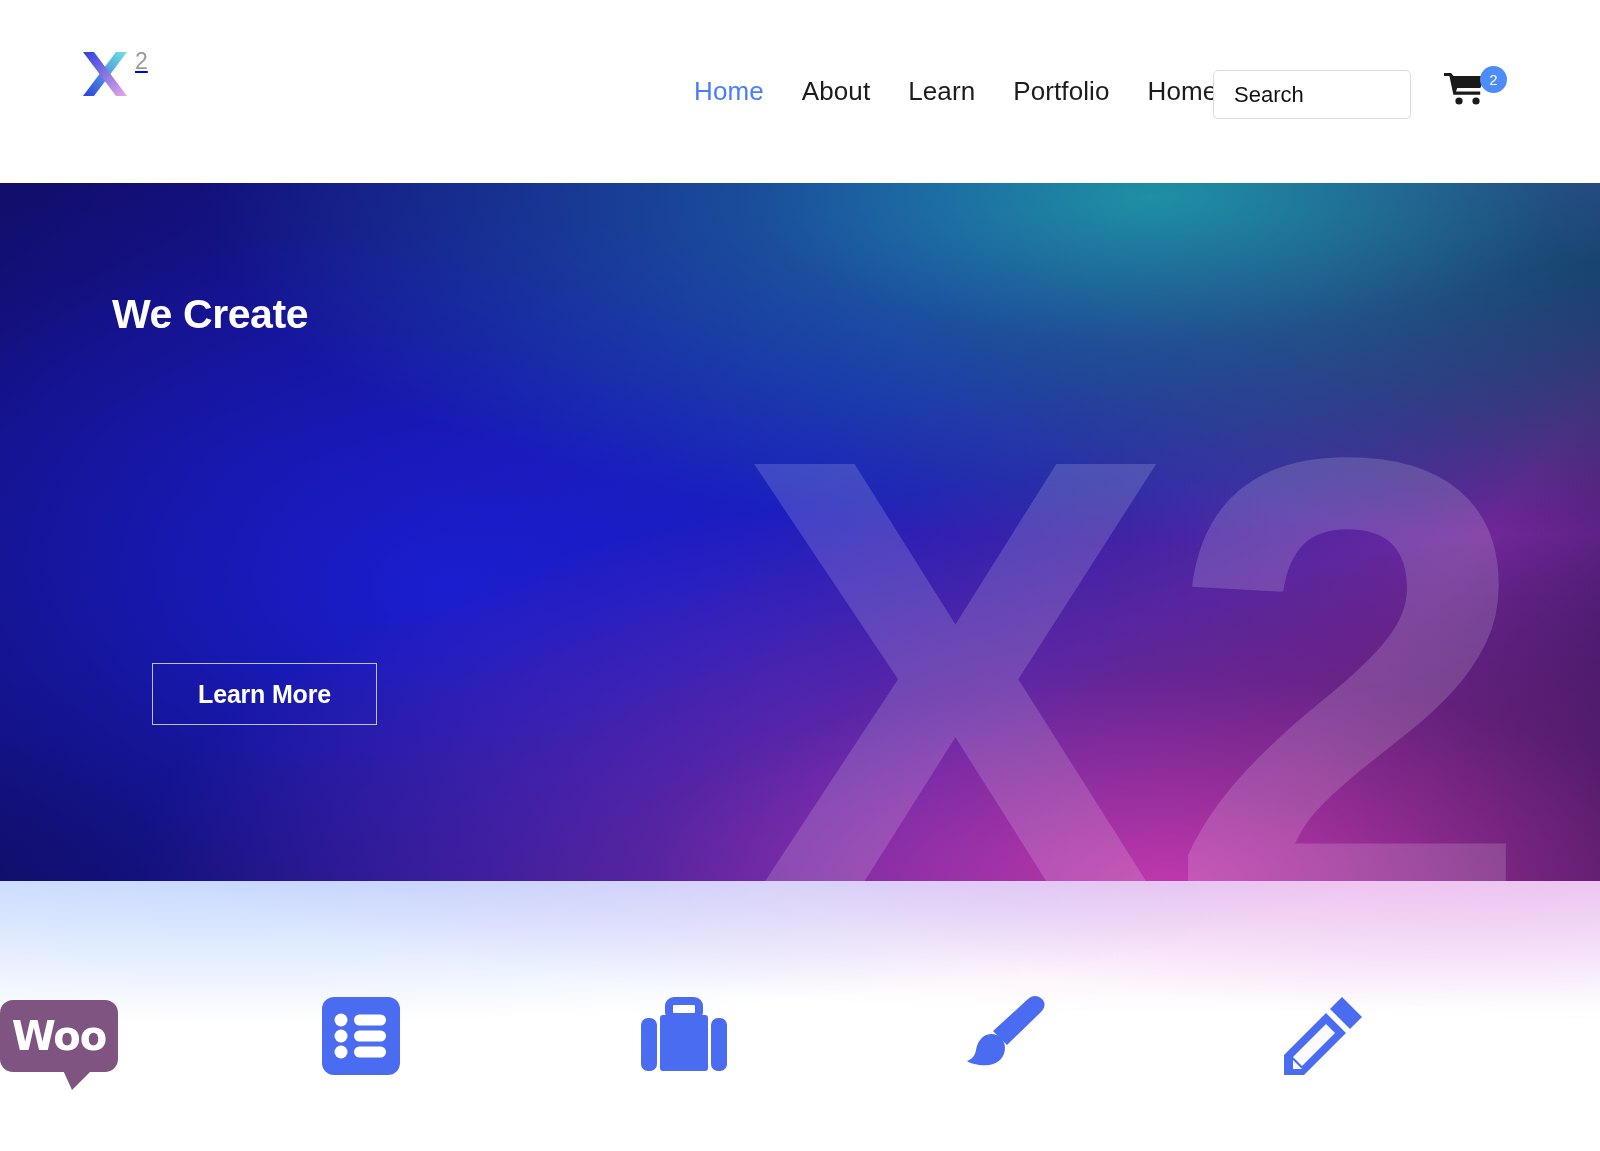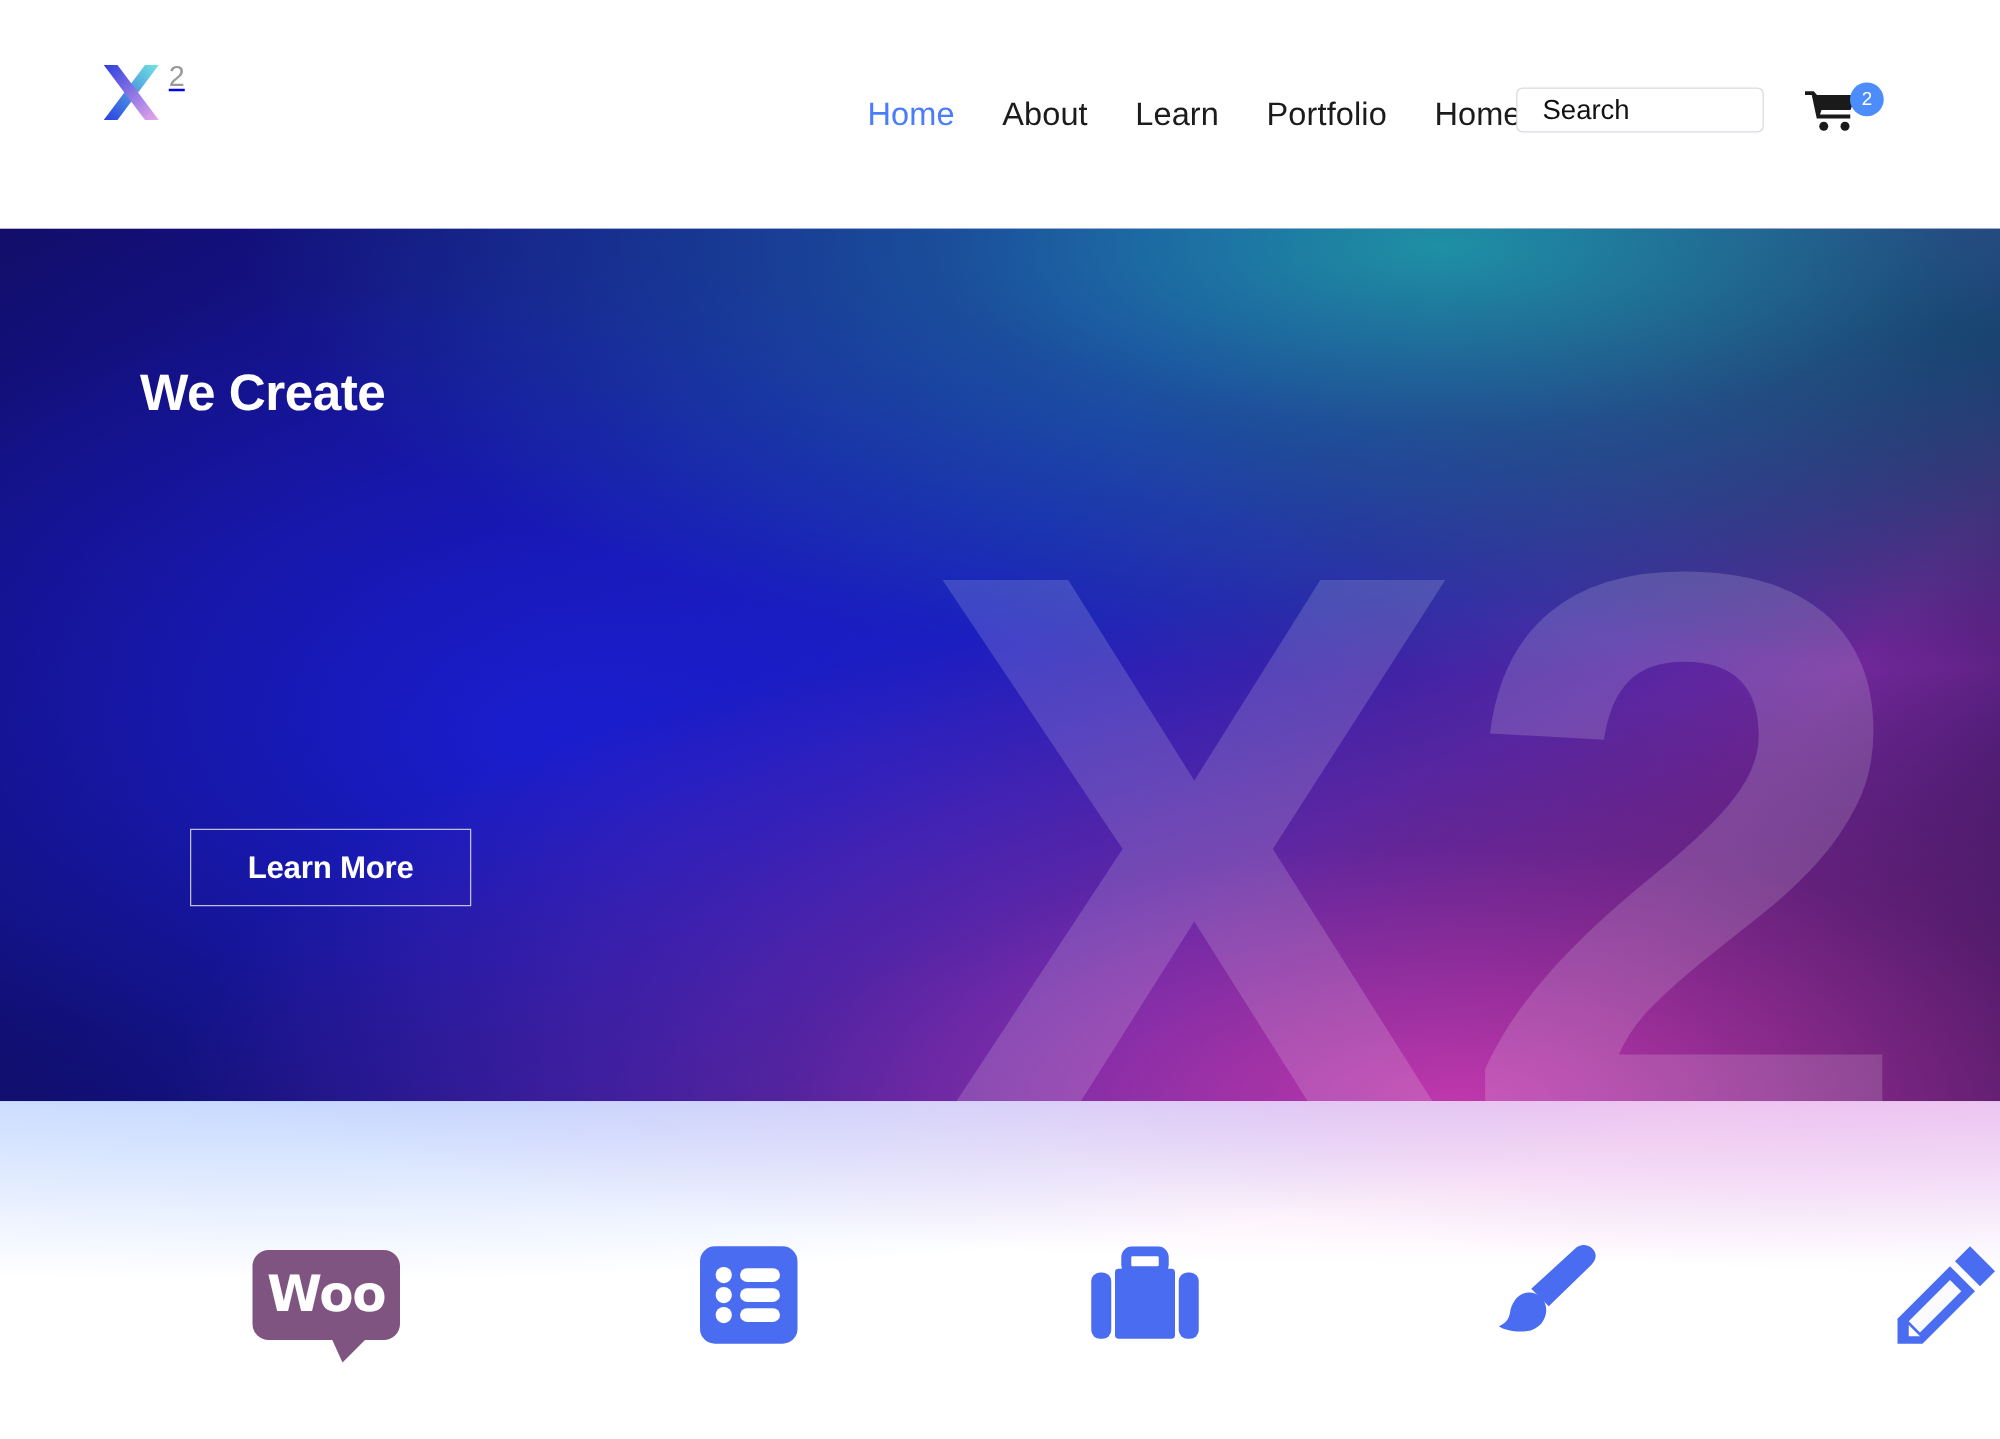--- a/index.html
+++ b/index.html
@@ -38,21 +38,21 @@
     display:flex; align-items:center; gap:38px;margin-left:18px;
   }
   .nav-link{
     font-size:26px; color:#1c1c1c; text-decoration:none;
     letter-spacing:.1px; white-space:nowrap;
   }
   .nav-link.active{ color:#4a7dfc; }
 
   .search-box{
     position:absolute; left:1213px; top:70px;
-    width:198px; height:36px;
+    width:198px; height:49px;
     border:1px solid #d9d9e3; border-radius:5px;
     background:#fff;
     display:flex; align-items:center;
     padding-left:20px;
   }
   .search-box input{
     border:none; outline:none; background:transparent;
     font-family:"Liberation Sans", sans-serif;
     font-size:22px; color:#111; width:100%;
   }
@@ -125,21 +125,21 @@
       radial-gradient(90% 110% at 100% -12%, rgba(205,150,235,0.45) 0%, rgba(205,150,235,0.0) 58%),
       #ffffff;
   }
   .features-row{
     position:absolute; top:0; left:0;
     width:1600px; height:270px;
     display:flex; align-items:center;
   }
   .feature-item{
     flex:1 1 0; height:270px;
-    display:flex; align-items:center; justify-content:flex-end;
+    display:flex; align-items:center; justify-content:flex-start;
     padding-top:40px;
   }
 
   
   .woo-badge{
     position:relative;
     width:118px; height:72px; border-radius:13px;
     background:#7f5480;
     display:flex; align-items:center; justify-content:center;
   }

